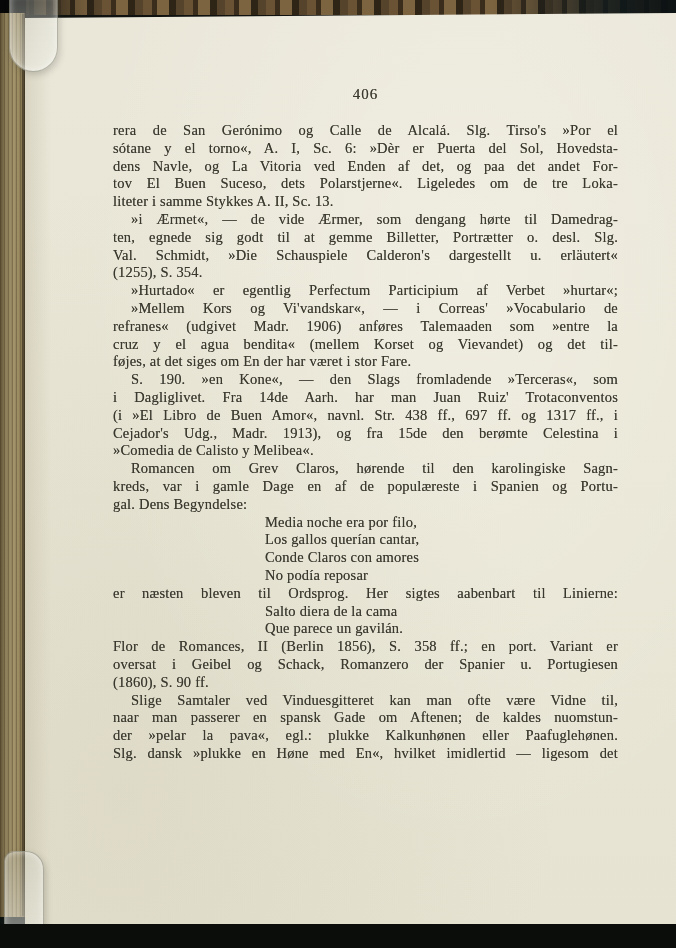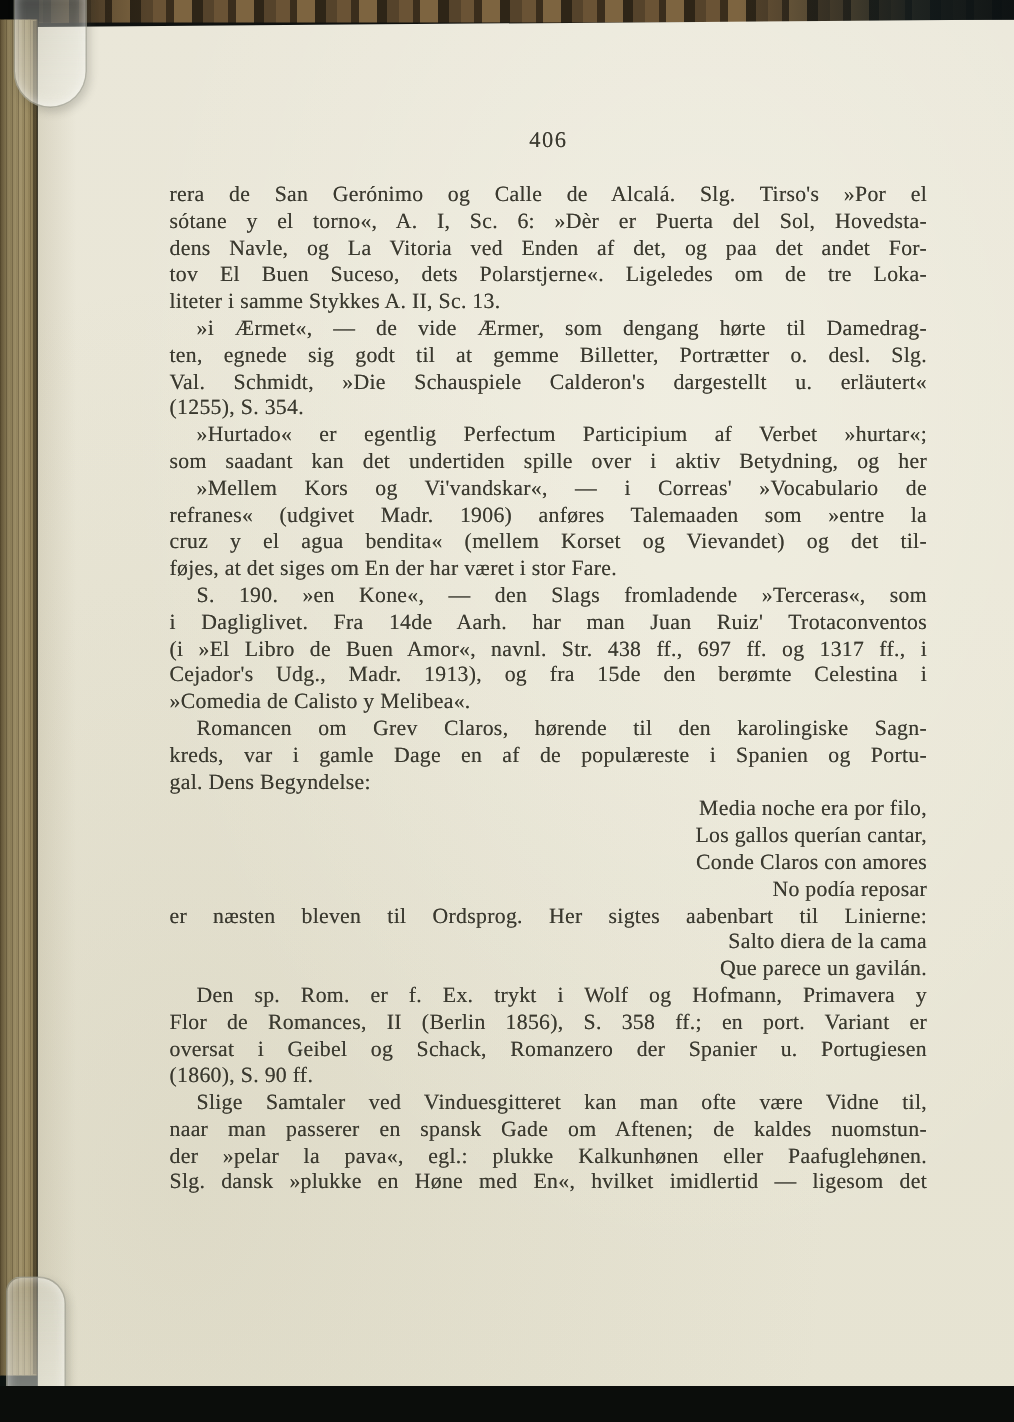--- a/index.html
+++ b/index.html
@@ -47,21 +47,21 @@
 
   
   .text-col{position:absolute;left:113px;top:85px;width:505px;
     color:#3a392f;font-size:14.5px;letter-spacing:.2px;
     text-shadow:0 0 .4px rgba(55,54,45,.65);}
   .page-num{height:18px;line-height:18px;text-align:center;margin-bottom:19px;
     font-size:15px;letter-spacing:1px;}
   .line{line-height:17.8px;}
   .just{text-align:justify;text-align-last:justify;}
   .indent{padding-left:18px;}
-  .verse .line{padding-left:152px;text-align:right;}
+  .verse .line{padding-left:152px;}
 </style>
 </head>
 <body>
 
 <div class="scene">
   <div class="marble-top"></div>
   <div class="dark-corner"></div>
   <div class="book-edge"></div>
   <div class="edge-shadow"></div>
 
@@ -78,21 +78,20 @@
           <div class="line">liteter i samme Stykkes A. II, Sc. 13.</div>
         </div>
         <div class="block para">
           <div class="line just indent">»i Ærmet«, — de vide Ærmer, som dengang hørte til Damedrag-</div>
           <div class="line just">ten, egnede sig godt til at gemme Billetter, Portrætter o. desl.  Slg.</div>
           <div class="line just">Val. Schmidt, »Die Schauspiele Calderon's dargestellt u. erläutert«</div>
           <div class="line">(1255), S. 354.</div>
         </div>
         <div class="block para">
           <div class="line just indent">»Hurtado« er egentlig Perfectum Participium af Verbet »hurtar«;</div>
-          <div class="line just">som saadant kan det undertiden spille over i aktiv Betydning, og her</div>
         </div>
         <div class="block para">
           <div class="line just indent">»Mellem Kors og Vi'vandskar«, — i Correas' »Vocabulario de</div>
           <div class="line just">refranes« (udgivet Madr. 1906) anføres Talemaaden som »entre la</div>
           <div class="line just">cruz y el agua bendita« (mellem Korset og Vievandet) og det til-</div>
           <div class="line">føjes, at det siges om En der har været i stor Fare.</div>
         </div>
         <div class="block para">
           <div class="line just indent">S. 190. »en Kone«, — den Slags fromladende »Terceras«, som</div>
           <div class="line just">i Dagliglivet.  Fra 14de Aarh. har man Juan Ruiz' Trotaconventos</div>
@@ -112,21 +111,20 @@
           <div class="line">No podía reposar</div>
         </div>
         <div class="block para">
           <div class="line just">er næsten bleven til Ordsprog.  Her sigtes aabenbart til Linierne:</div>
         </div>
         <div class="block verse">
           <div class="line">Salto diera de la cama</div>
           <div class="line">Que parece un gavilán.</div>
         </div>
         <div class="block para">
-          <div class="line just indent">Den sp. Rom. er f. Ex. trykt i Wolf og Hofmann, Primavera y</div>
           <div class="line just">Flor de Romances, II (Berlin 1856), S. 358 ff.; en port. Variant er</div>
           <div class="line just">oversat i Geibel og Schack, Romanzero der Spanier u. Portugiesen</div>
           <div class="line">(1860), S. 90 ff.</div>
         </div>
         <div class="block para">
           <div class="line just indent">Slige Samtaler ved Vinduesgitteret kan man ofte være Vidne til,</div>
           <div class="line just">naar man passerer en spansk Gade om Aftenen; de kaldes nuomstun-</div>
           <div class="line just">der »pelar la pava«, egl.: plukke Kalkunhønen eller Paafuglehønen.</div>
           <div class="line just">Slg. dansk »plukke en Høne med En«, hvilket imidlertid — ligesom det</div>
         </div>

